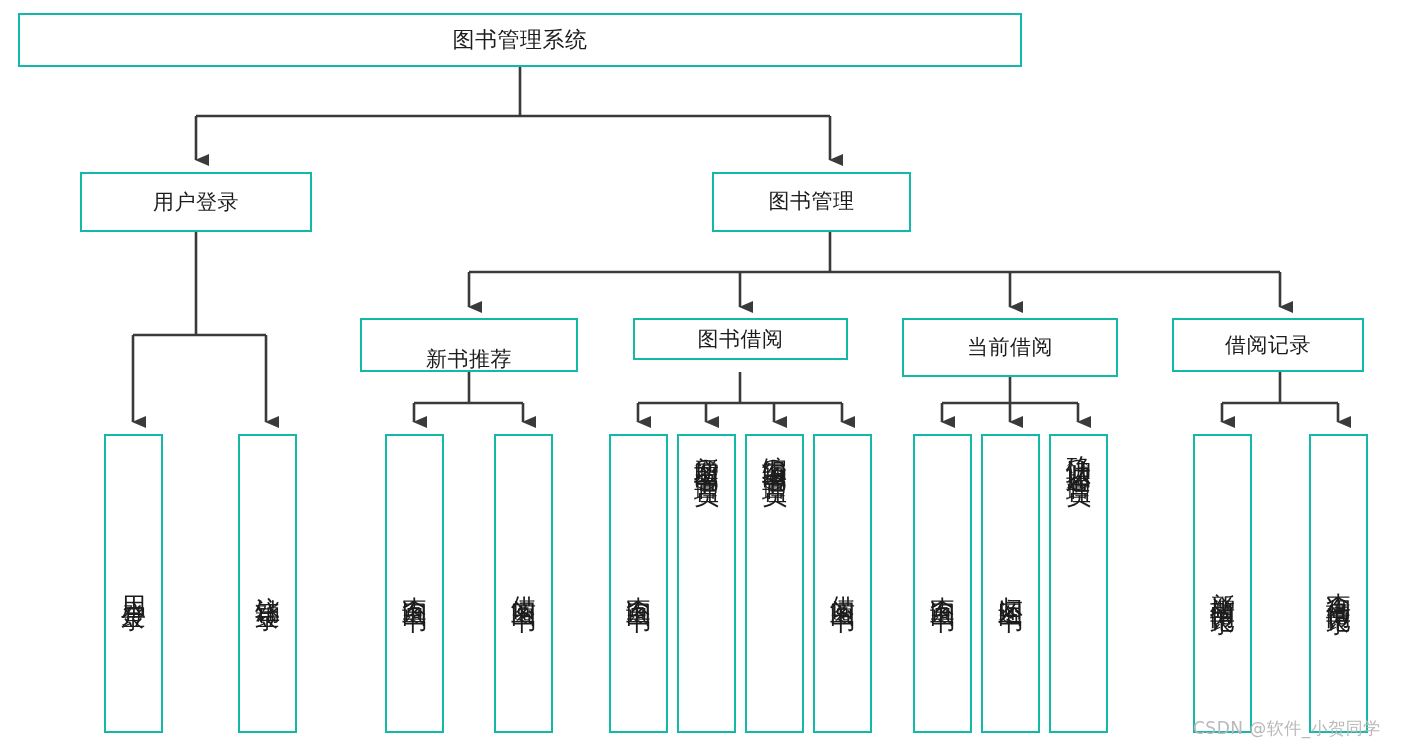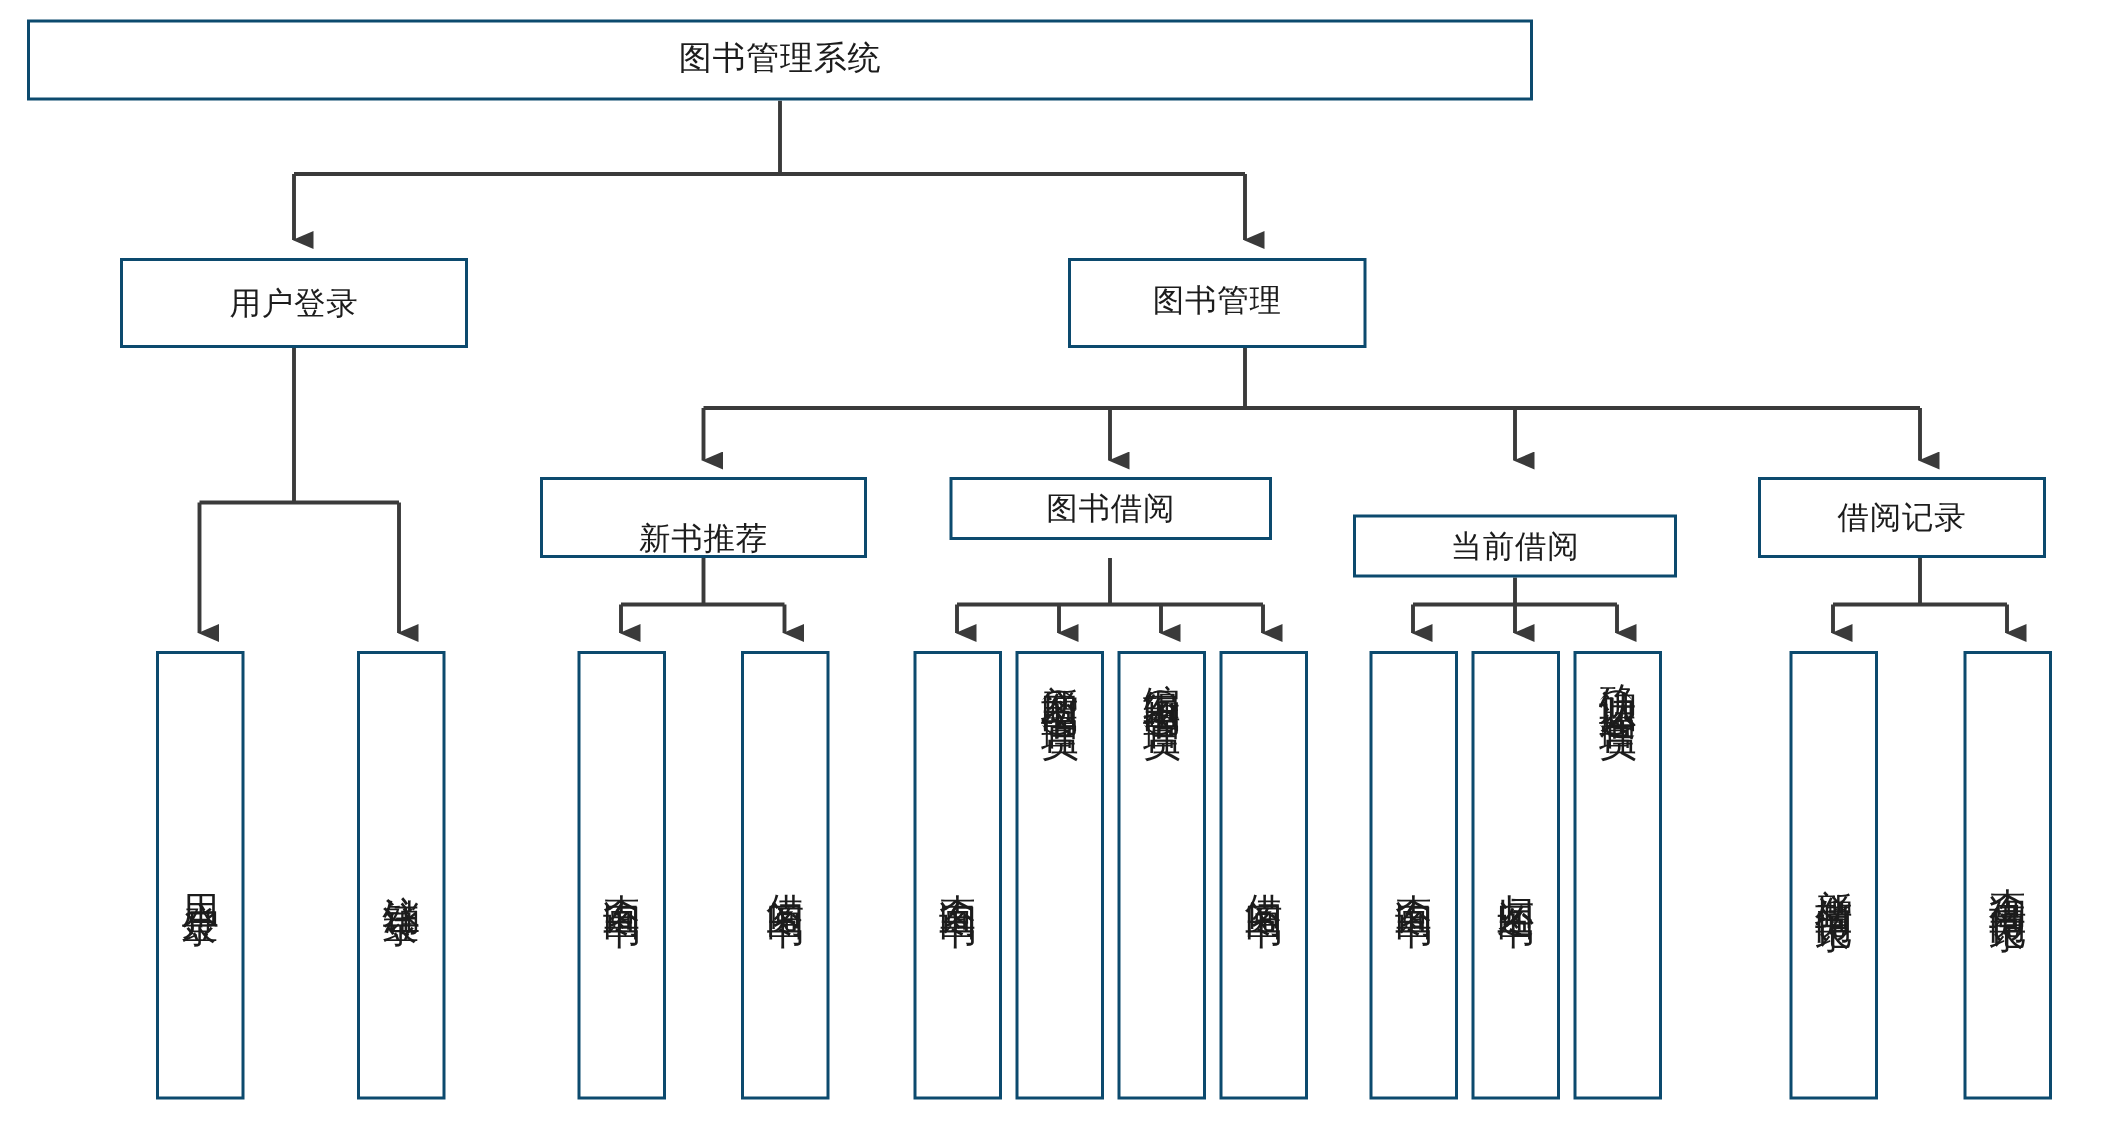--- a/index.html
+++ b/index.html
@@ -22,21 +22,21 @@
     left: 0;
     top: 0;
     width: 1405px;
     height: 747px;
     pointer-events: none;
   }
   .node {
     position: absolute;
     box-sizing: border-box;
     background: #ffffff;
-    border: 2px solid #0c4a6e;
+    border: 2px solid #14b8a6;
     display: flex;
     align-items: center;
     justify-content: center;
     color: #1c1c1c;
   }
   .node .label {
     display: block;
     line-height: 1.0;
     white-space: nowrap;
   }
@@ -140,21 +140,21 @@
   </div>
 
   <div class="node horiz" style="left:360px; top:318px; width:218px; height:54px;align-items:flex-end;">
     <span class="label">新书推荐</span>
   </div>
 
   <div class="node horiz" style="left:633px; top:318px; width:215px; height:42px;">
     <span class="label">图书借阅</span>
   </div>
 
-  <div class="node horiz" style="left:902px; top:318px; width:216px; height:42px;margin-top:25px;">
+  <div class="node horiz" style="left:902px; top:318px; width:216px; height:59px;">
     <span class="label">当前借阅</span>
   </div>
 
   <div class="node horiz" style="left:1172px; top:318px; width:192px; height:54px;">
     <span class="label">借阅记录</span>
   </div>
 
   <div class="node vert centered" style="left:104px; top:434px; width:59px; height:299px;">
     <span class="label">用户登录</span>
   </div>
@@ -200,14 +200,15 @@
   </div>
 
   <div class="node vert centered" style="left:1193px; top:434px; width:59px; height:299px;">
     <span class="label">新增借阅记录</span>
   </div>
 
   <div class="node vert centered" style="left:1309px; top:434px; width:59px; height:299px;">
     <span class="label">查询借阅记录</span>
   </div>
 
+  <div class="watermark" style="left:1193px; top:717px;">CSDN @软件_小贺同学</div>
 
 </div>
 
 </body></html>

